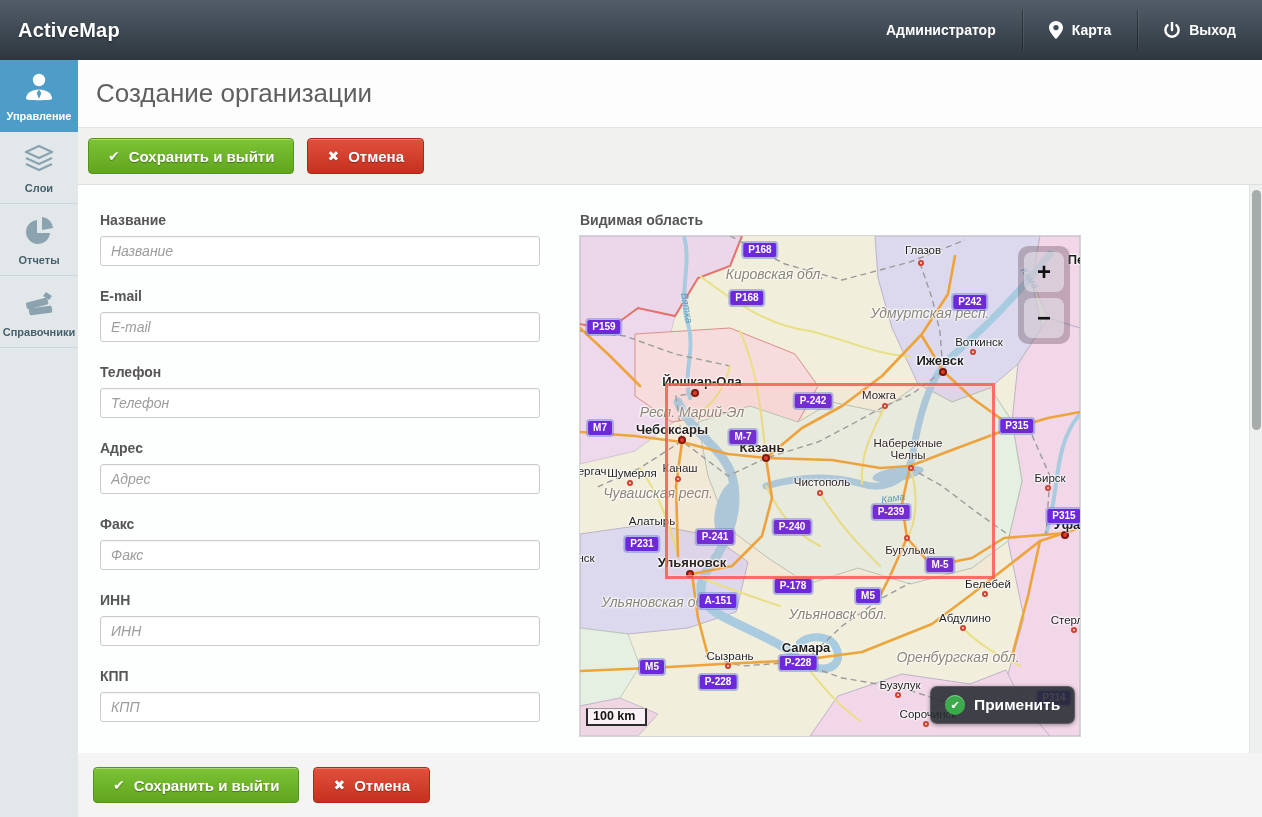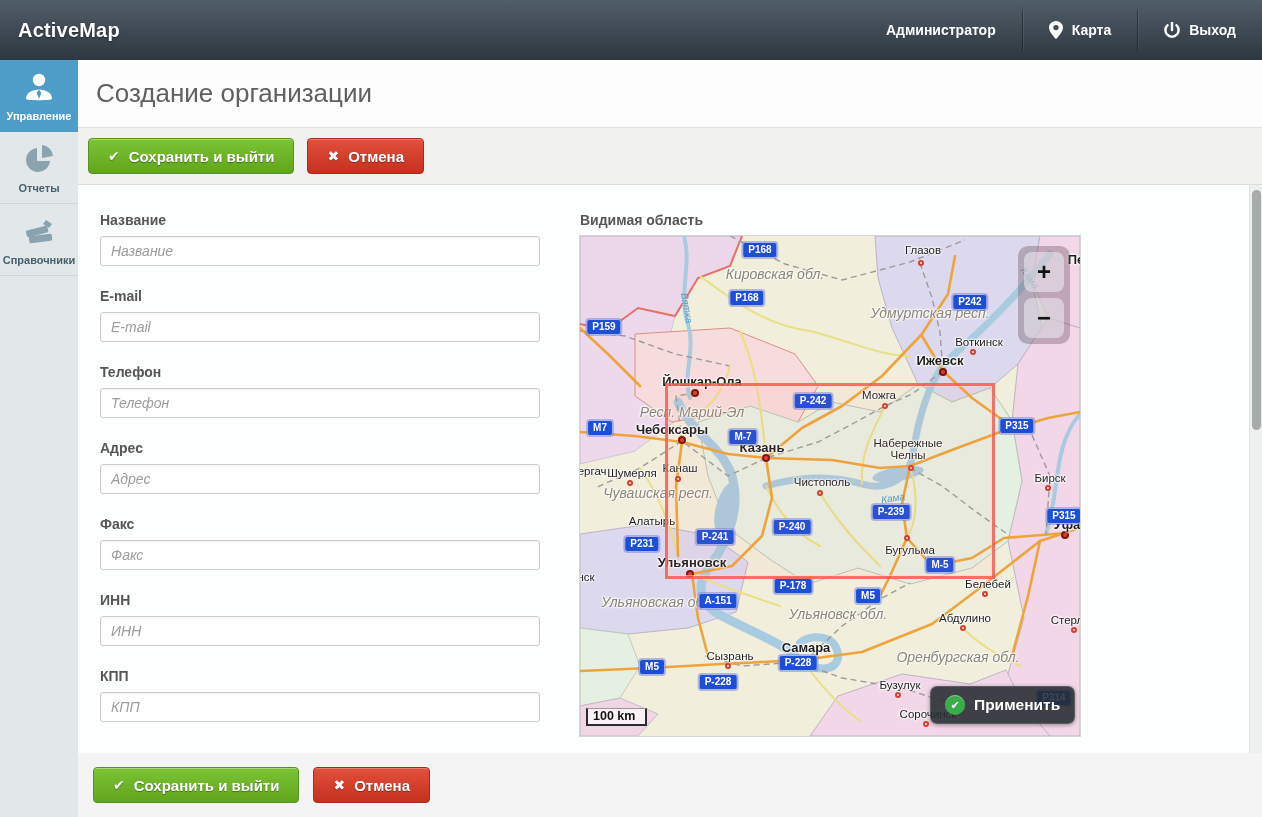--- a/index.html
+++ b/index.html
@@ -66,21 +66,21 @@
     text-shadow:-1px 0 2px #fff,1px 0 2px #fff,0 -1px 2px #fff,0 1px 2px #fff; }
   .city.big { font-size:13px; font-weight:bold; }
   .dot { position:absolute; width:8px; height:8px; border-radius:50%; background:#e23b2e;
     border:2px solid #7c1408; transform:translate(-50%,-50%); }
   .dot.small { width:6px; height:6px; background:#ffe3d8; border:2px solid #d04030; }
   .rlabel { position:absolute; transform:translate(-50%,-50%); font-size:14px; font-style:italic;
     color:#8b8577; white-space:nowrap;
     text-shadow:-1px 0 2px #fff,1px 0 2px #fff,0 -1px 2px #fff,0 1px 2px #fff; }
   .wlabel { position:absolute; transform:translate(-50%,-50%); font-size:10px; font-style:italic;
     color:#559ac2; white-space:nowrap; }
-  .badge { position:absolute; transform:translate(-50%,-50%); background:#1d4ed8;
+  .badge { position:absolute; transform:translate(-50%,-50%); background:#6d28d9;
     border:1px solid #aab4ec; border-radius:3px; color:#fff; font-size:10px; font-weight:bold;
     padding:1px 5px 2px; white-space:nowrap; box-shadow:0 0 0 1px rgba(90,106,192,.4); }
   .sel-rect { position:absolute; border:3px solid rgba(246,92,82,.85);
     background:rgba(255,130,120,.05); box-shadow:inset 0 0 0 1px rgba(255,210,205,.6); }
   .zoomctl { position:absolute; right:10px; top:10px; width:52px; padding:6px;
     background:rgba(110,85,100,.38); border-radius:10px; }
   .zbtn { width:40px; height:40px; border-radius:8px; background:rgba(238,238,246,.55);
     display:flex; align-items:center; justify-content:center; font-size:24px; font-weight:bold;
     color:#111; cursor:pointer; line-height:1; }
   .zbtn + .zbtn { margin-top:6px; }
@@ -139,20 +139,30 @@
 <div class="sidebar">
   <div class="sitem active">
     <span class="icn">
       <svg width="34" height="34" viewBox="0 0 34 34">
           <circle cx="17" cy="10" r="6.2" fill="#fff"></circle>
           <path d="M4 29c0-6 6-9.5 13-9.5S30 23 30 29c0 1.6-26 1.6-26 0z" fill="#fff"></path>
           <path d="M17 19.5l-2.3 3.5 2.3 6 2.3-6z" fill="#4e9cc8"></path>
         </svg>
     </span>
     <span>Управление</span>
+  </div>
+  <div class="sitem">
+    <span class="icn">
+      <svg width="34" height="34" viewBox="0 0 34 34" fill="none" stroke="#8aa3af" stroke-width="2.4" stroke-linejoin="round">
+          <path d="M17 4 30 10 17 16 4 10z"></path>
+          <path d="M4 16l13 6 13-6"></path>
+          <path d="M4 22l13 6 13-6"></path>
+        </svg>
+    </span>
+    <span>Слои</span>
   </div>
   <div class="sitem">
     <span class="icn">
       <svg width="34" height="34" viewBox="0 0 34 34">
           <path d="M15 6A12 12 0 1 0 28 19H15z" fill="#8aa3af"></path>
           <path d="M20 3a12 12 0 0 1 11 11l-11 2z" fill="#8aa3af"></path>
         </svg>
     </span>
     <span>Отчеты</span>
   </div>
@@ -320,21 +330,21 @@
             <div class="city" style="left: 470px; top: 242px;">Бирск</div>
             <div class="city" style="left: 72px; top: 285px;">Алатырь</div>
             <div class="dot small" style="left: 327px; top: 302px;"></div>
             <div class="city" style="left: 330px; top: 314px;">Бугульма</div>
             <div class="dot" style="left: 485px; top: 299px;"></div>
             <div class="city big" style="left: 487px; top: 289px;">Уфа</div>
             <div class="dot" style="left: 110px; top: 338px;"></div>
             <div class="city big" style="left: 112px; top: 327px;">Ульяновск</div>
             <div class="dot small" style="left: 405px; top: 358px;"></div>
             <div class="city" style="left: 408px; top: 348px;">Белебей</div>
-            <div class="city" style="left: 6px; top: 341px;">нск</div>
+            <div class="city" style="left: 6px; top: 322px;">нск</div>
             <div class="dot small" style="left: 383px; top: 392px;"></div>
             <div class="city" style="left: 385px; top: 382px;">Абдулино</div>
             <div class="dot small" style="left: 494px; top: 394px;"></div>
             <div class="city" style="left: 496px; top: 384px;">Стерлита</div>
             <div class="dot small" style="left: 148px; top: 430px;"></div>
             <div class="city" style="left: 150px; top: 420px;">Сызрань</div>
             <div class="dot" style="left: 222px; top: 423px;"></div>
             <div class="city big" style="left: 226px; top: 412px;">Самара</div>
             <div class="dot small" style="left: 318px; top: 459px;"></div>
             <div class="city" style="left: 320px; top: 449px;">Бузулук</div>

